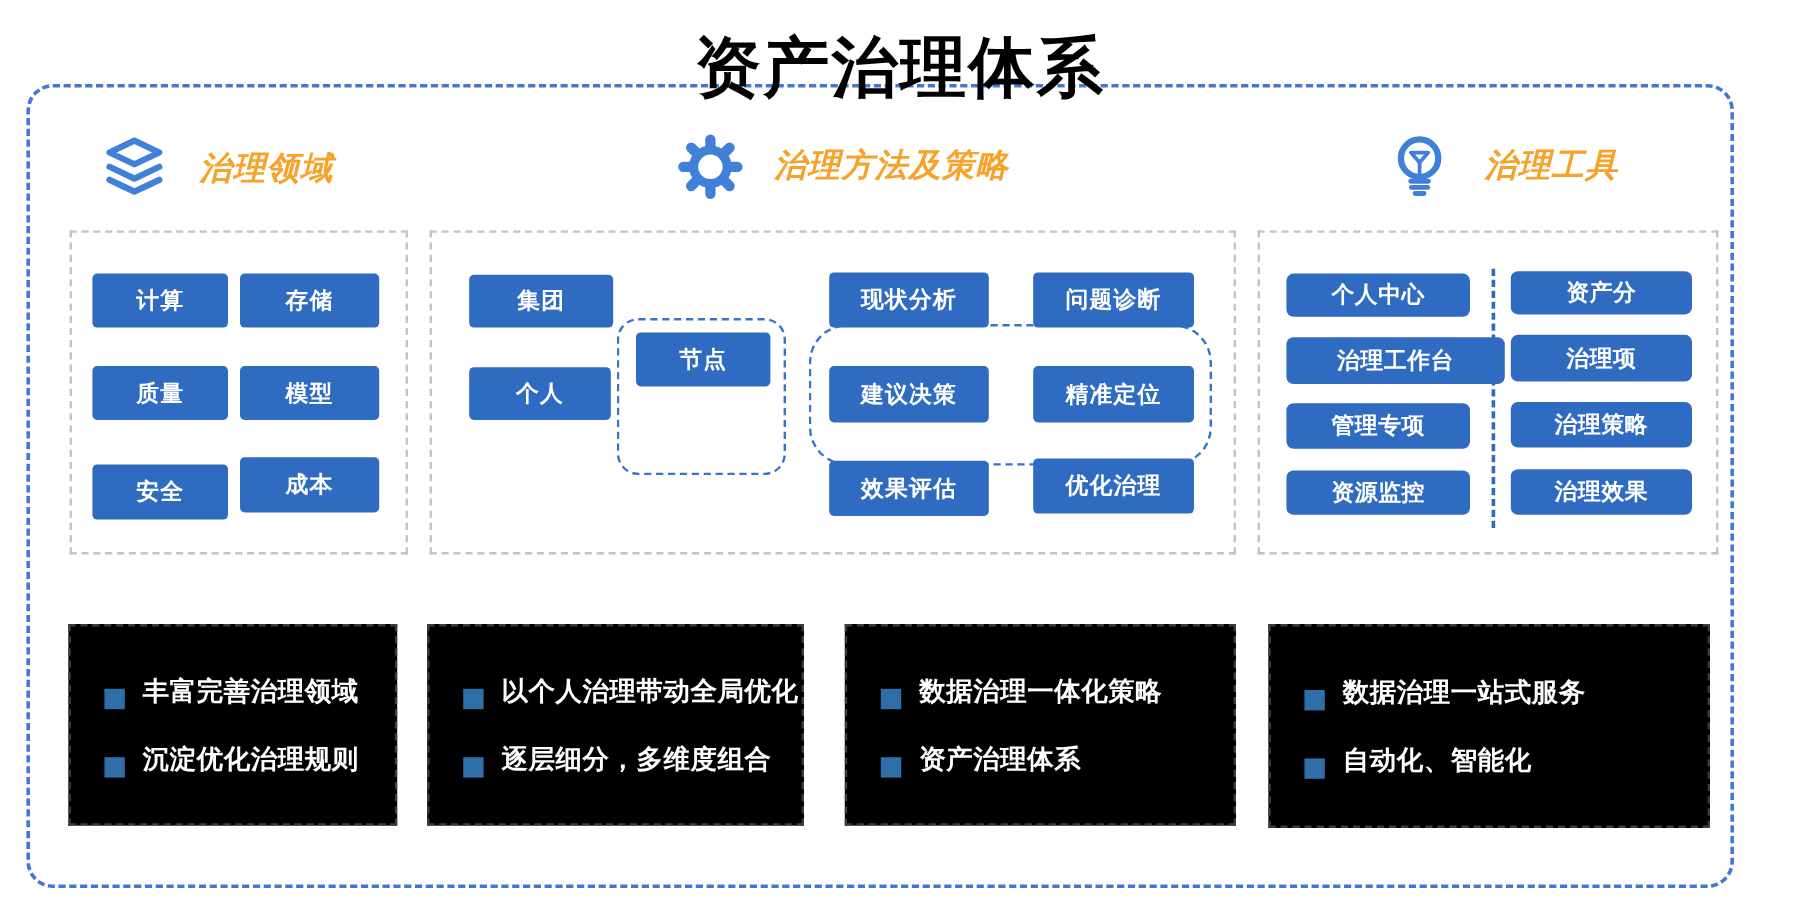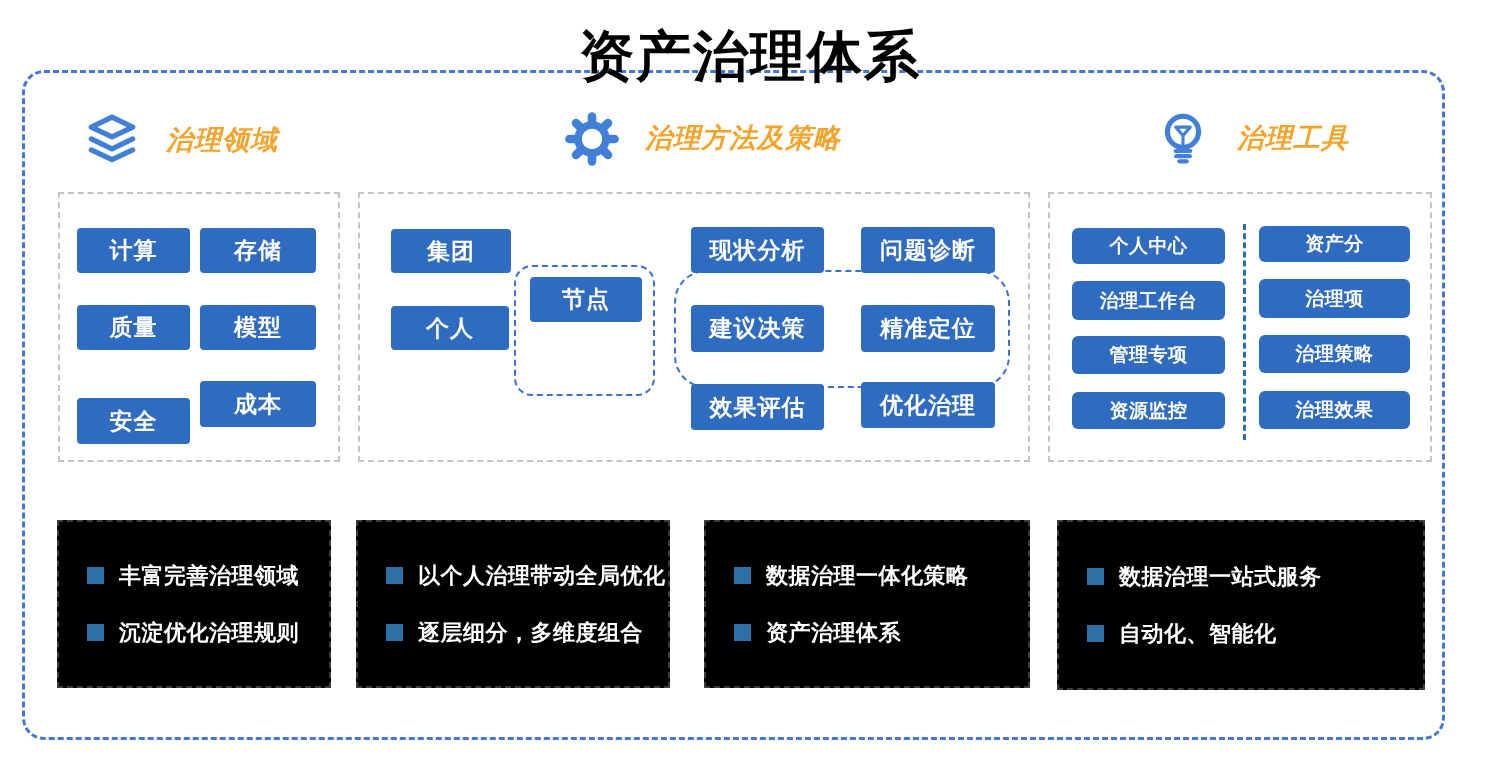--- a/index.html
+++ b/index.html
@@ -64,21 +64,21 @@
 
   .chip {
     position: absolute;
     background: #2e6bc1;
     color: #ffffff;
     border-radius: 4px;
     display: flex;
     align-items: center;
     justify-content: center;
     font-weight: 700;
-    font-size: 23px;
+    font-size: 19px;
     letter-spacing: 1px;
     z-index: 3;
   }
   .chip.small { font-size: 19px; border-radius: 6px; letter-spacing: 0.5px; text-align: center; }
 
   .dashed-blue-box {
     position: absolute;
     border: 2.5px dashed #3a72cc;
     border-radius: 18px;
     z-index: 1;
@@ -108,21 +108,21 @@
     gap: 27px;
     padding-left: 28px;
     z-index: 1;
   }
   .card-1 { left: 57px;   width: 274px; }
   .card-2 { left: 356px;  width: 314px; }
   .card-3 { left: 704px;  width: 326px; }
   .card-4 { left: 1057px; width: 368px; height: 170px; }
   .summary-line {
     display: flex;
-    align-items: center;
+    align-items: flex-end;
     gap: 15px;
   }
   .bullet-square {
     width: 17px; height: 17px;
     background: #2f6fa8;
     flex: 0 0 auto;
   }
   .summary-text {
     color: #ffffff;
     font-size: 22px;
@@ -180,21 +180,21 @@
       </svg>
     </span>
     <span class="hdr-label">治理工具</span>
   </div>
 
   <div class="panel panel-domain">
     <div class="chip" style="left:17px;top:34px;width:113px;height:45px;">计算</div>
     <div class="chip" style="left:140px;top:34px;width:116px;height:45px;">存储</div>
     <div class="chip" style="left:17px;top:111px;width:113px;height:45px;">质量</div>
     <div class="chip" style="left:140px;top:111px;width:116px;height:45px;">模型</div>
-    <div class="chip" style="left:17px;top:204px;width:113px;height:46px;">安全</div>
+    <div class="chip" style="left:17px;top:193px;width:113px;height:46px;">安全</div>
     <div class="chip" style="left:140px;top:187px;width:116px;height:46px;">成本</div>
   </div>
 
   <div class="panel panel-methods">
     <div class="chip" style="left:31px;top:35px;width:120px;height:44px;">集团</div>
     <div class="chip" style="left:31px;top:112px;width:118px;height:44px;">个人</div>
 
     <div class="dashed-blue-box" style="left:154px;top:71px;width:141px;height:131px;"></div>
     <div class="chip" style="left:170px;top:83px;width:112px;height:45px;">节点</div>
 
@@ -202,21 +202,21 @@
     <div class="chip" style="left:331px;top:33px;width:133px;height:46px;">现状分析</div>
     <div class="chip" style="left:501px;top:33px;width:134px;height:46px;">问题诊断</div>
     <div class="chip" style="left:331px;top:111px;width:133px;height:47px;">建议决策</div>
     <div class="chip" style="left:501px;top:111px;width:134px;height:47px;">精准定位</div>
     <div class="chip" style="left:331px;top:190px;width:133px;height:46px;">效果评估</div>
     <div class="chip" style="left:501px;top:188px;width:134px;height:46px;">优化治理</div>
   </div>
 
   <div class="panel panel-tools">
     <div class="chip small" style="left:22px;top:34px;width:153px;height:36px;">个人中心</div>
-    <div class="chip small" style="left:22px;top:87px;width:153px;height:39px;">治理工作台</div>
+    <div class="chip small" style="left:22px;top:87px;width:182px;height:39px;">治理工作台</div>
     <div class="chip small" style="left:22px;top:142px;width:153px;height:38px;">管理专项</div>
     <div class="chip small" style="left:22px;top:198px;width:153px;height:37px;">资源监控</div>
 
     <div class="v-divider" style="left:193px;top:30px;height:216px;"></div>
 
     <div class="chip small" style="left:209px;top:32px;width:151px;height:36px;">资产分</div>
     <div class="chip small" style="left:209px;top:85px;width:151px;height:39px;">治理项</div>
     <div class="chip small" style="left:209px;top:141px;width:151px;height:38px;">治理策略</div>
     <div class="chip small" style="left:209px;top:197px;width:151px;height:38px;">治理效果</div>
   </div>

